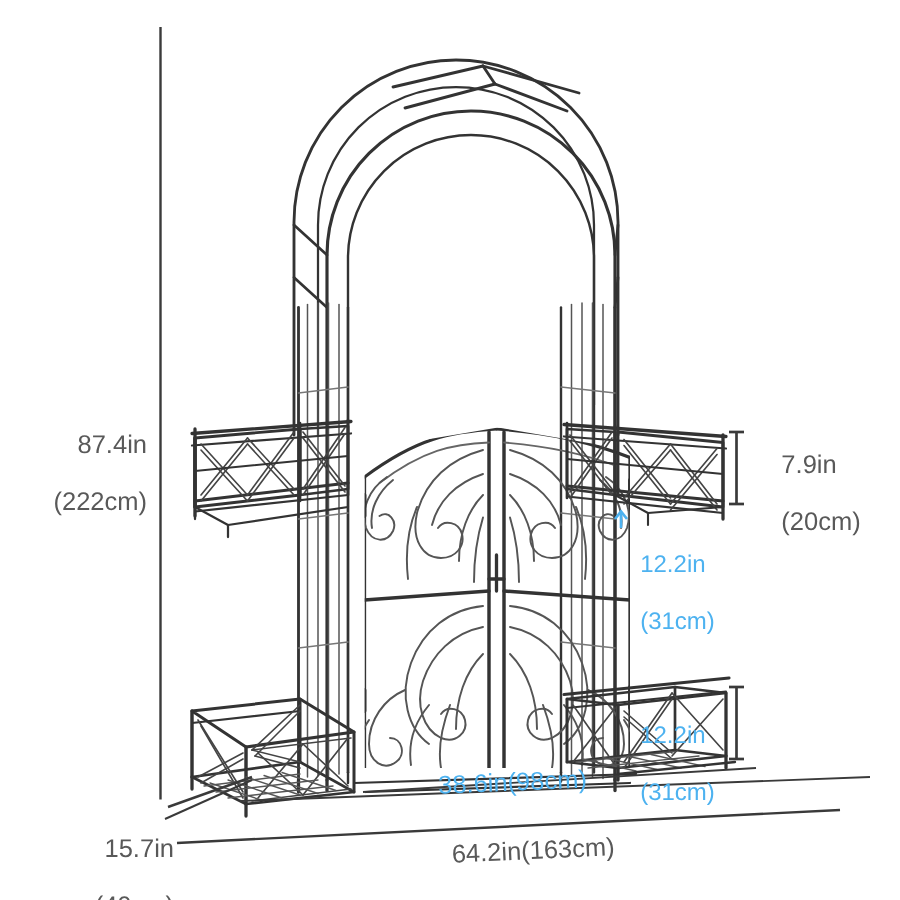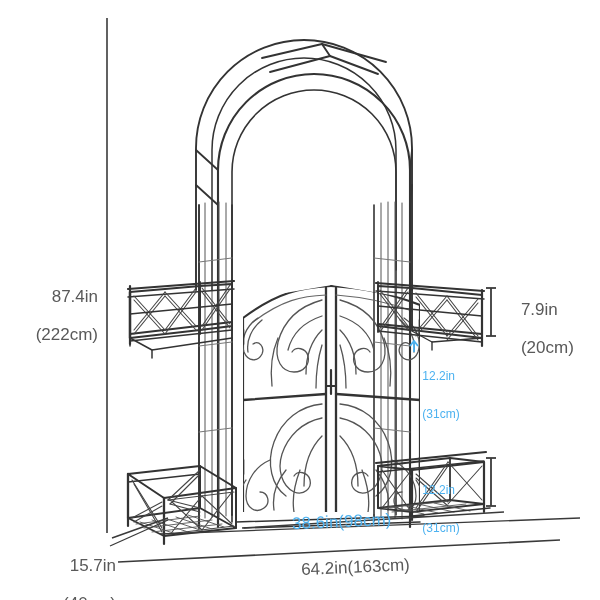--- a/index.html
+++ b/index.html
@@ -13,21 +13,21 @@
     font-size:17px;
     line-height:19px;
     letter-spacing:0px;
     white-space:pre;
     font-family:"Liberation Sans","DejaVu Sans",sans-serif;
   }
   .dimtext.right{text-align:right;}
   .bluetext{
     position:absolute;
     color:#4db2f0;
-    font-size:12px;
+    font-size:16px;
     line-height:19px;
     white-space:pre;
     font-family:"Liberation Sans","DejaVu Sans",sans-serif;
   }
   .bluetext.one{font-size:17px;}
   .rot{transform-origin:left top;}
 </style>
 </head>
 <body>
 

